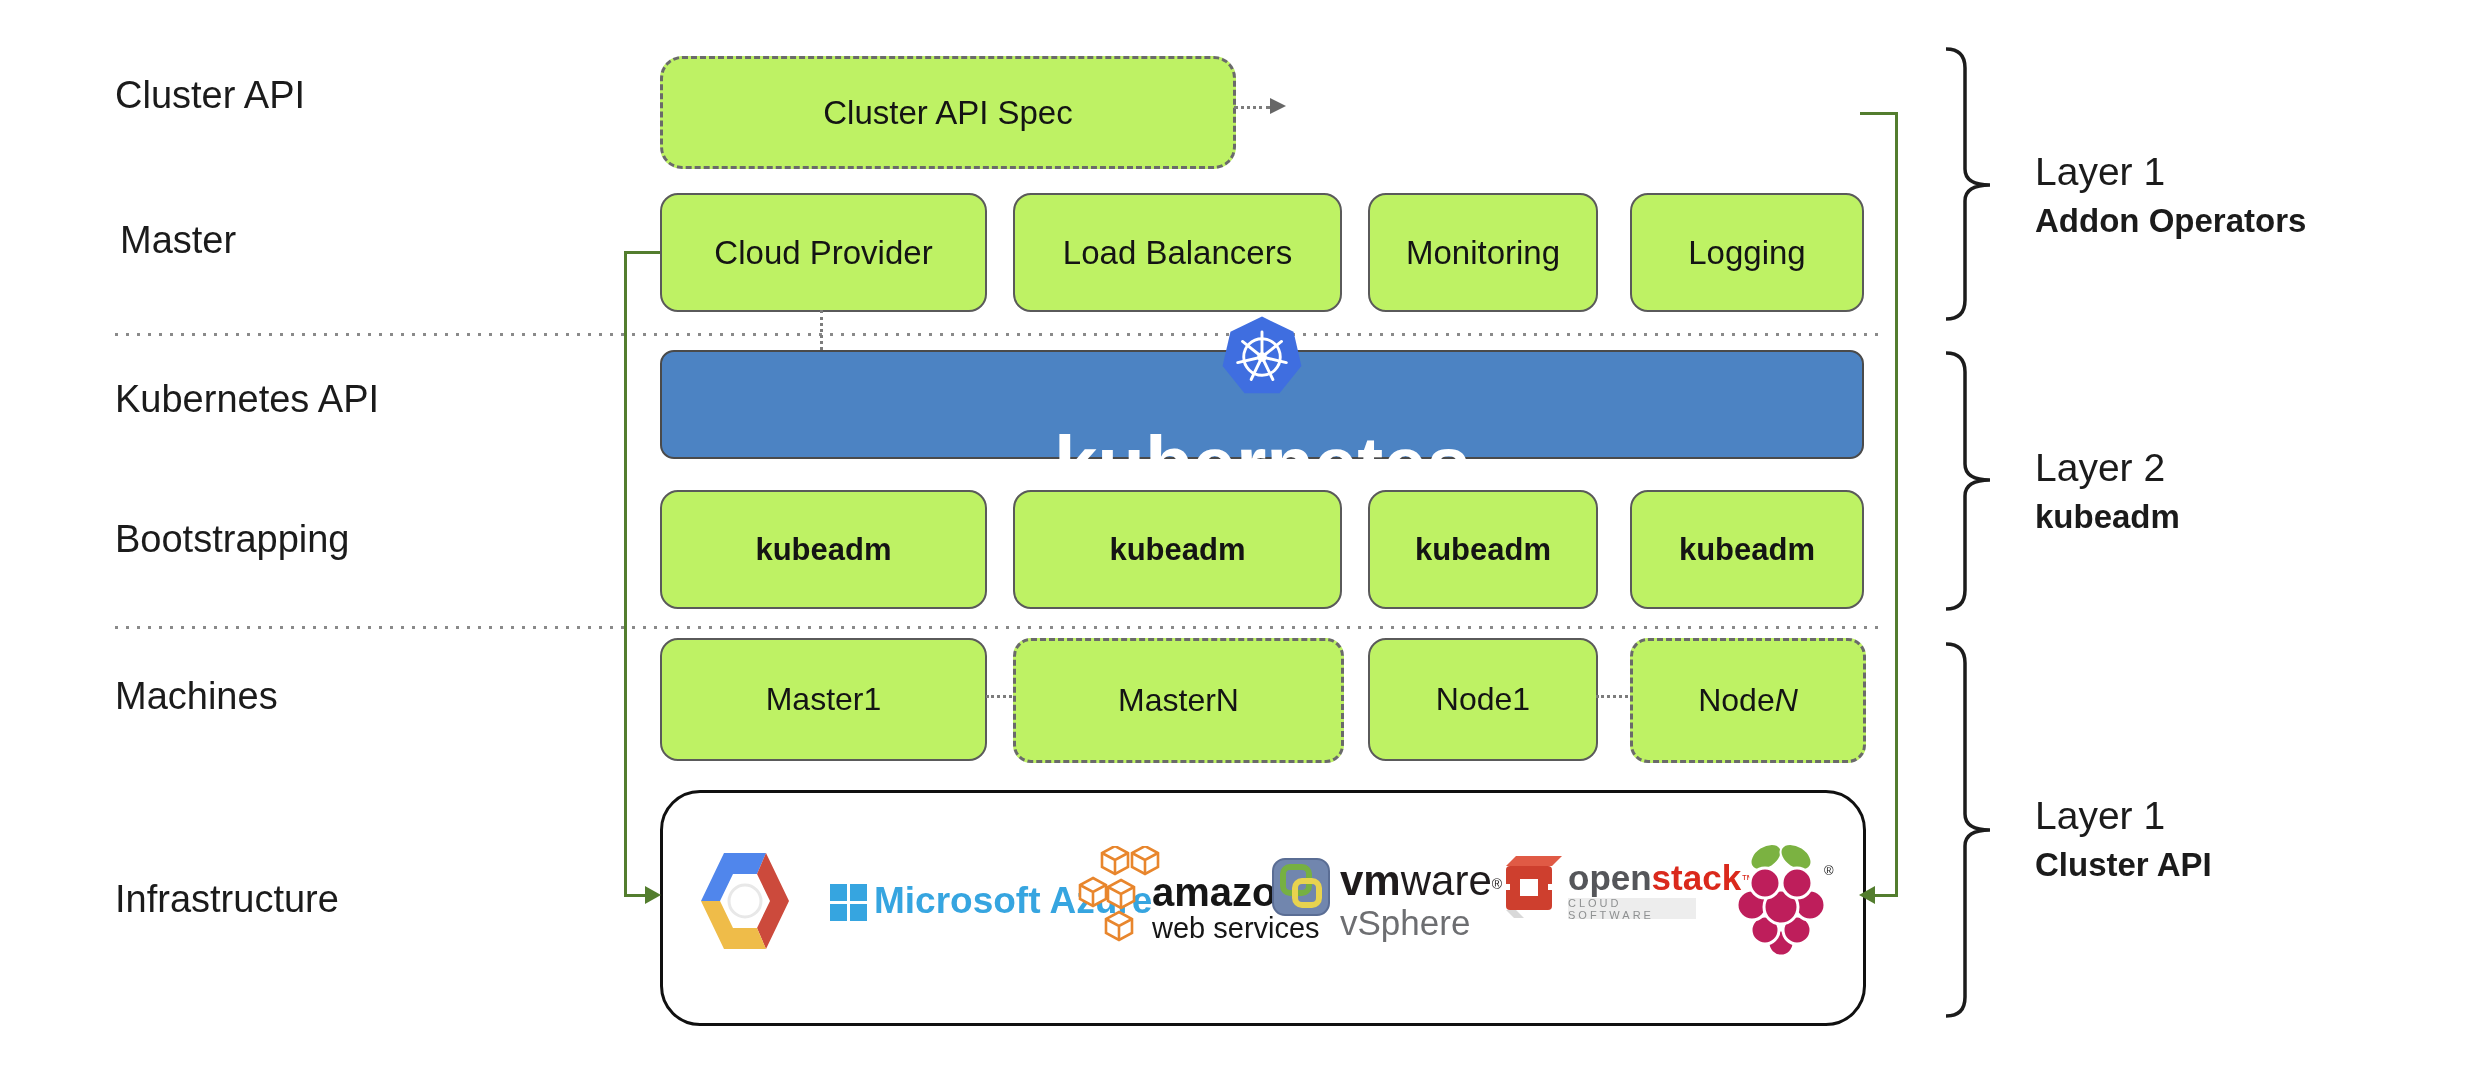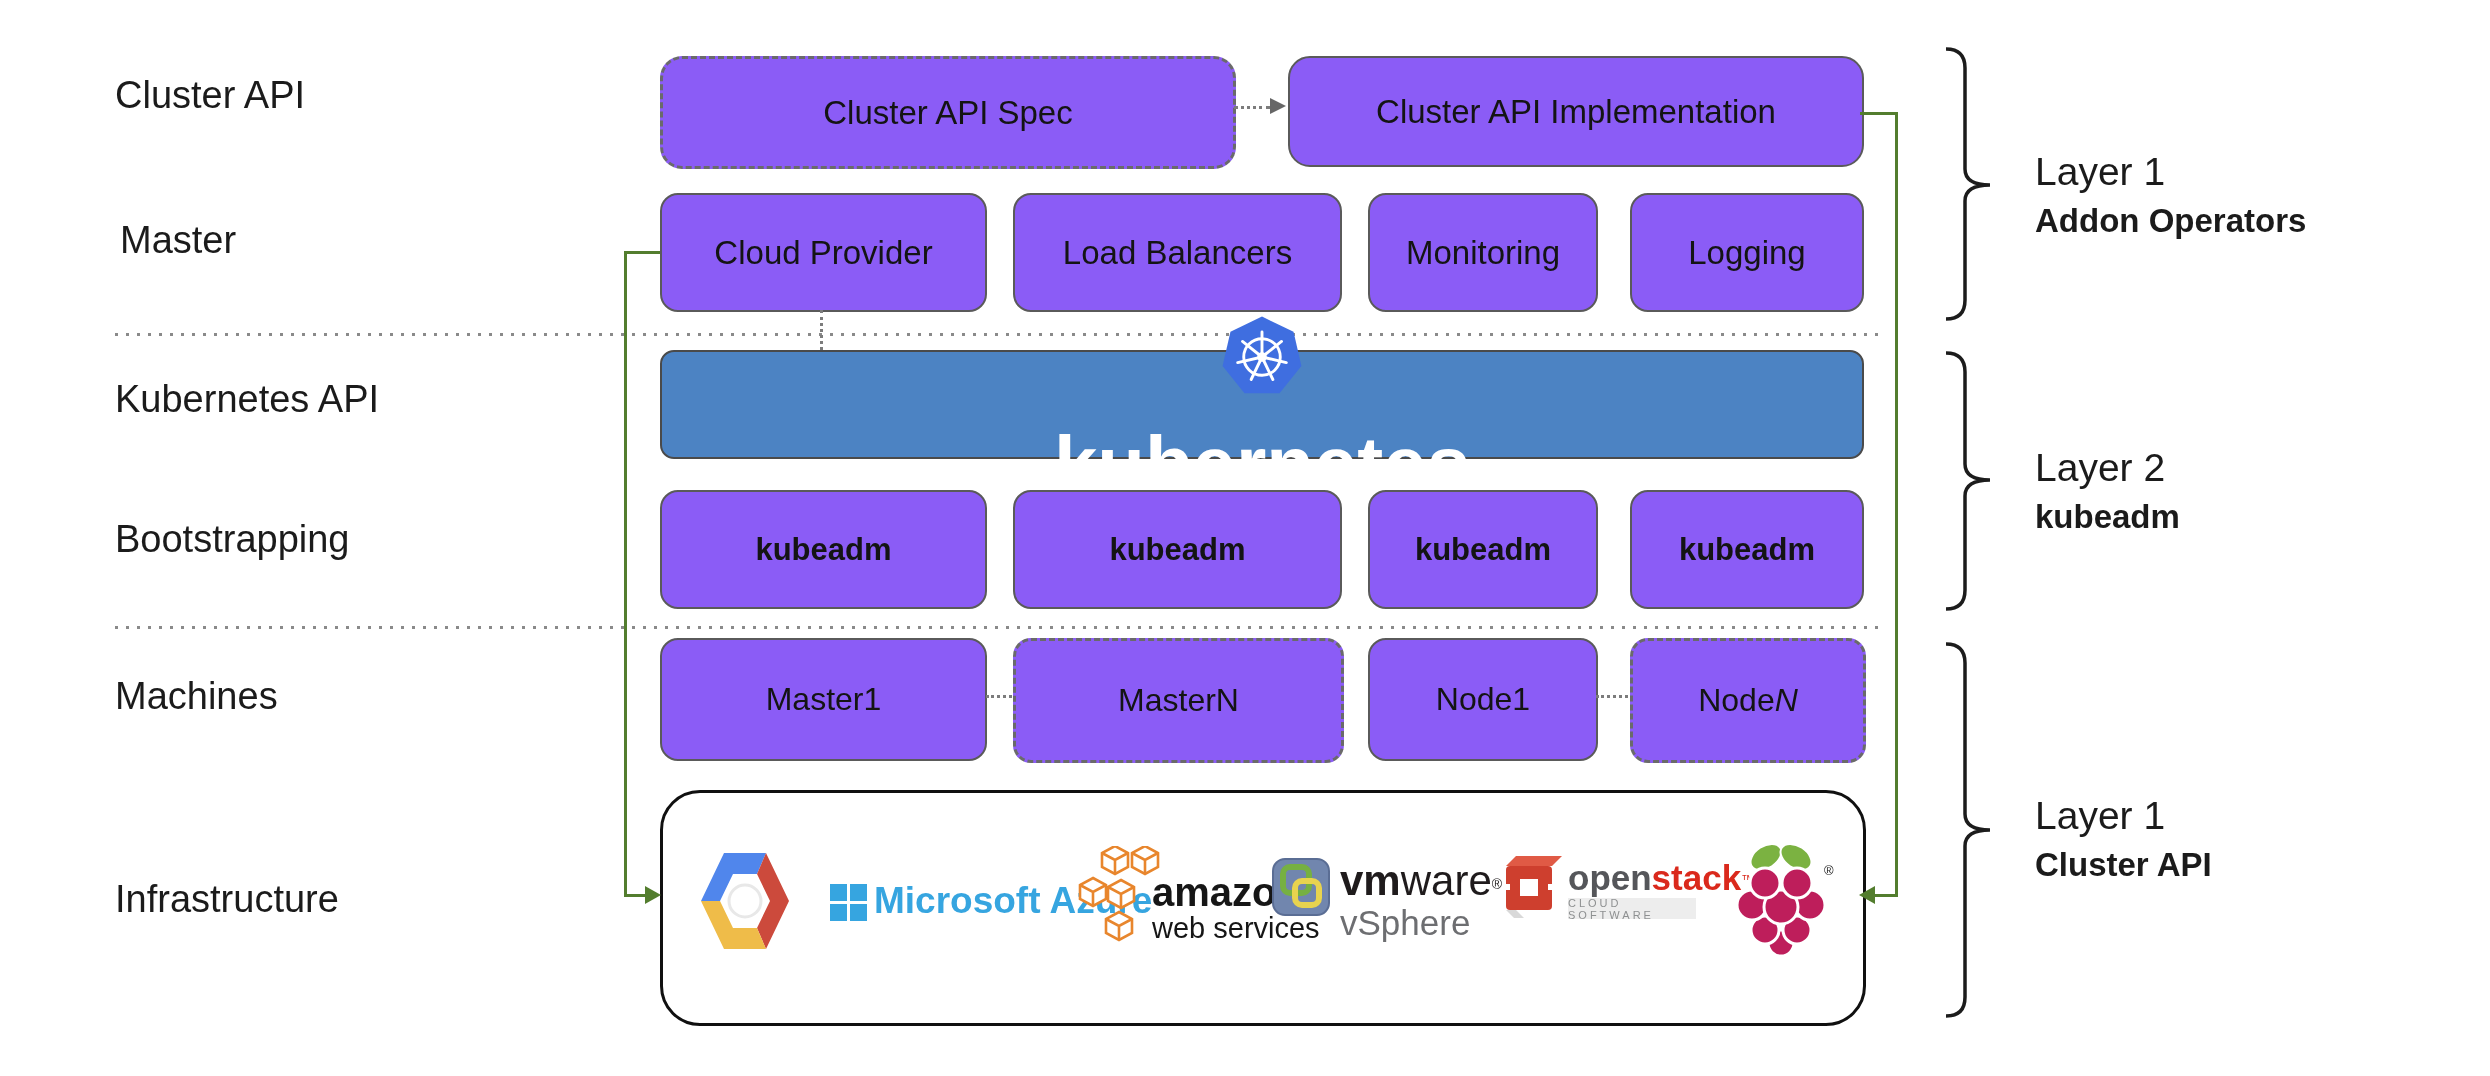--- a/index.html
+++ b/index.html
@@ -1,20 +1,20 @@
 <!DOCTYPE html>
 <html style="--ink: #1b1b1b; --border_gray: #5a5a5a; --banner_bg: #4C83C3; --k8s_logo_blue: #3F6EE0; --line_green: #537D2E; --azure_blue: #36A5E0; --aws_orange: #E8862D; --openstack_red: #DA291C; --vmware_sub: #6d6e71; --raspberry_red: #BE1E5B; --leaf_green: #7BB241; --gcp_blue: #5086EC; --gcp_red: #CC4A3C; --gcp_yellow: #EFBC49;"><head>
 <meta charset="utf-8">
 <style>
   html,body{margin:0;padding:0;background:#fff;}
   #canvas{position:relative;width:2490px;height:1076px;background:#fff;overflow:hidden;
           font-family:"Liberation Sans",sans-serif;color:var(--ink,#1b1b1b);}
   .abs{position:absolute;}
   .row-label{position:absolute;left:115px;font-size:38px;color:var(--ink,#1b1b1b);white-space:nowrap;}
-  .box{position:absolute;border:2.5px solid var(--border_gray,#5a5a5a);border-radius:18px;background:#8b5cf6;
+  .box{position:absolute;border:2.5px solid var(--border_gray,#5a5a5a);border-radius:18px;background:#bef264;
        display:flex;align-items:center;justify-content:center;font-size:33px;color:#141414;white-space:nowrap;}
   .box.dashed{border:3px dashed #6a6a6a;}
   .box.bold{font-weight:700;font-size:31px;}
   .machines{font-size:32px;}
   .it{font-style:italic;}
   .sep{position:absolute;left:115px;width:1763px;height:3px;
        background:repeating-linear-gradient(to right,#8a8a8a 0 3px,transparent 3px 11px);}
   .dot-h{position:absolute;height:0;border-top:3px dotted #7c7c7c;}
   .dot-v{position:absolute;width:0;border-left:3px dotted #7c7c7c;}
   .gl{position:absolute;background:var(--line_green,#537D2E);}
@@ -55,21 +55,20 @@
 <div id="canvas">
 
   <div class="row-label" style="top:74px">Cluster API</div>
   <div class="row-label" style="top:219px;left:120px">Master</div>
   <div class="row-label" style="top:378px">Kubernetes API</div>
   <div class="row-label" style="top:518px">Bootstrapping</div>
   <div class="row-label" style="top:675px">Machines</div>
   <div class="row-label" style="top:878px">Infrastructure</div>
 
   <div class="box dashed" style="left:660px;top:56px;width:570px;height:107px;border-radius:22px">Cluster API Spec</div>
-  <div class="box" style="left:1288px;top:56px;width:572px;height:107px;border-radius:22px">Cluster API Implementation</div>
   <div class="dot-h" style="left:1234px;top:106px;width:36px"></div>
   <div class="tri-gray" style="left:1270px;top:98px"></div>
 
   <div class="box" style="left:660px;top:193px;width:323px;height:115px">Cloud Provider</div>
   <div class="box" style="left:1013px;top:193px;width:325px;height:115px">Load Balancers</div>
   <div class="box" style="left:1368px;top:193px;width:226px;height:115px">Monitoring</div>
   <div class="box" style="left:1630px;top:193px;width:230px;height:115px">Logging</div>
 
   <div class="sep" style="top:333px"></div>
   <div class="sep" style="top:626px"></div>

